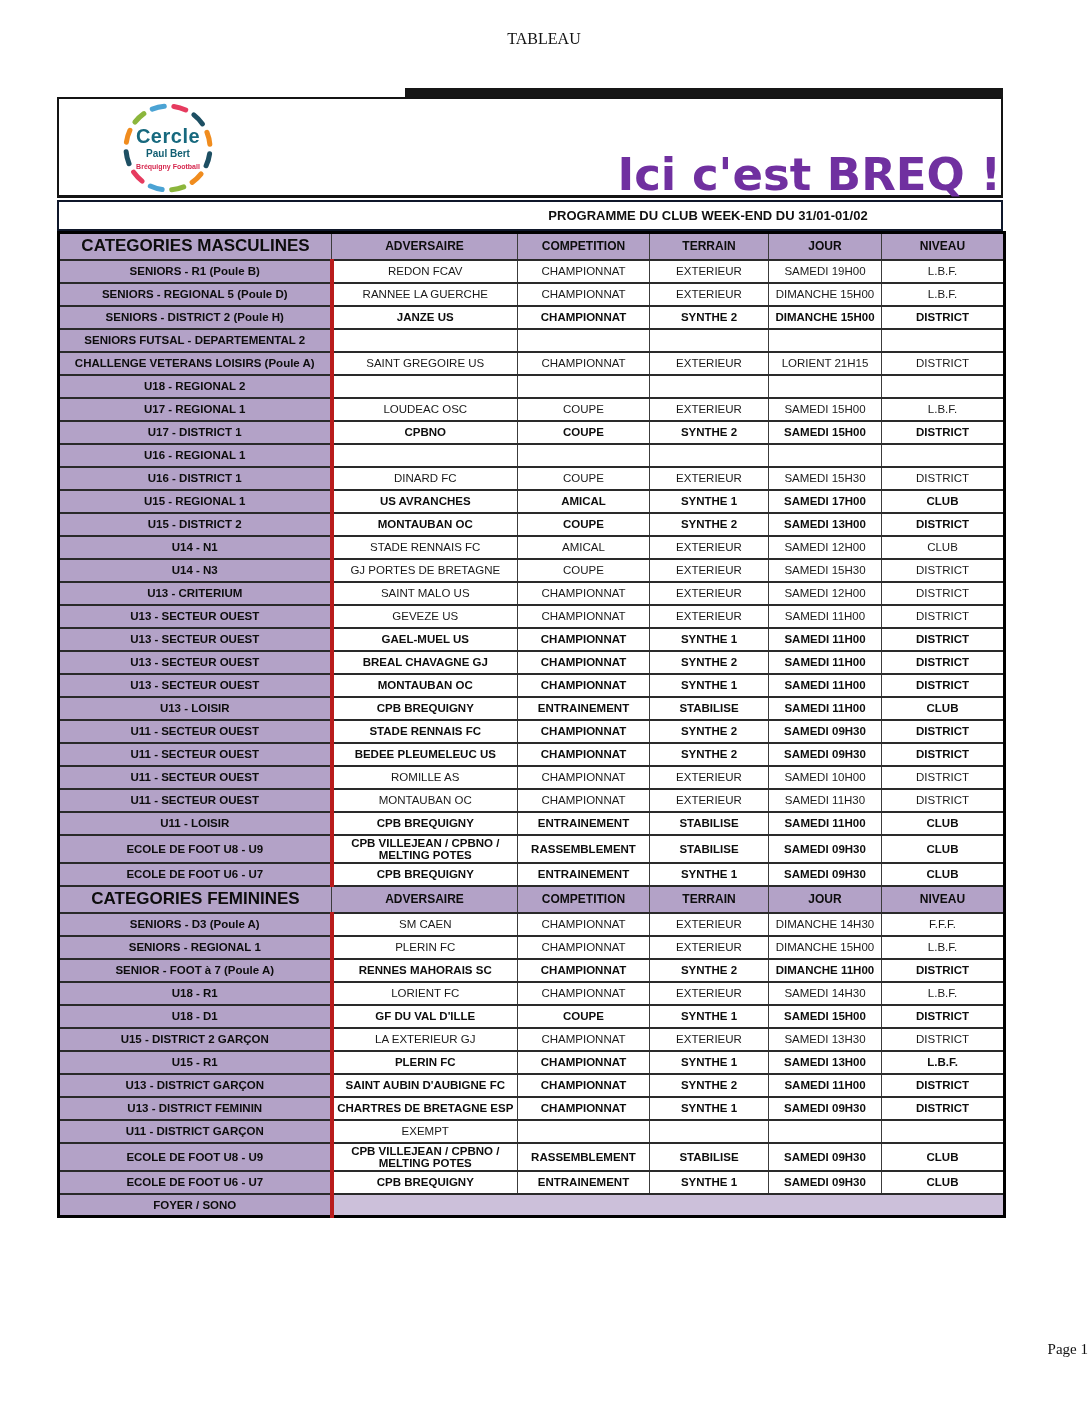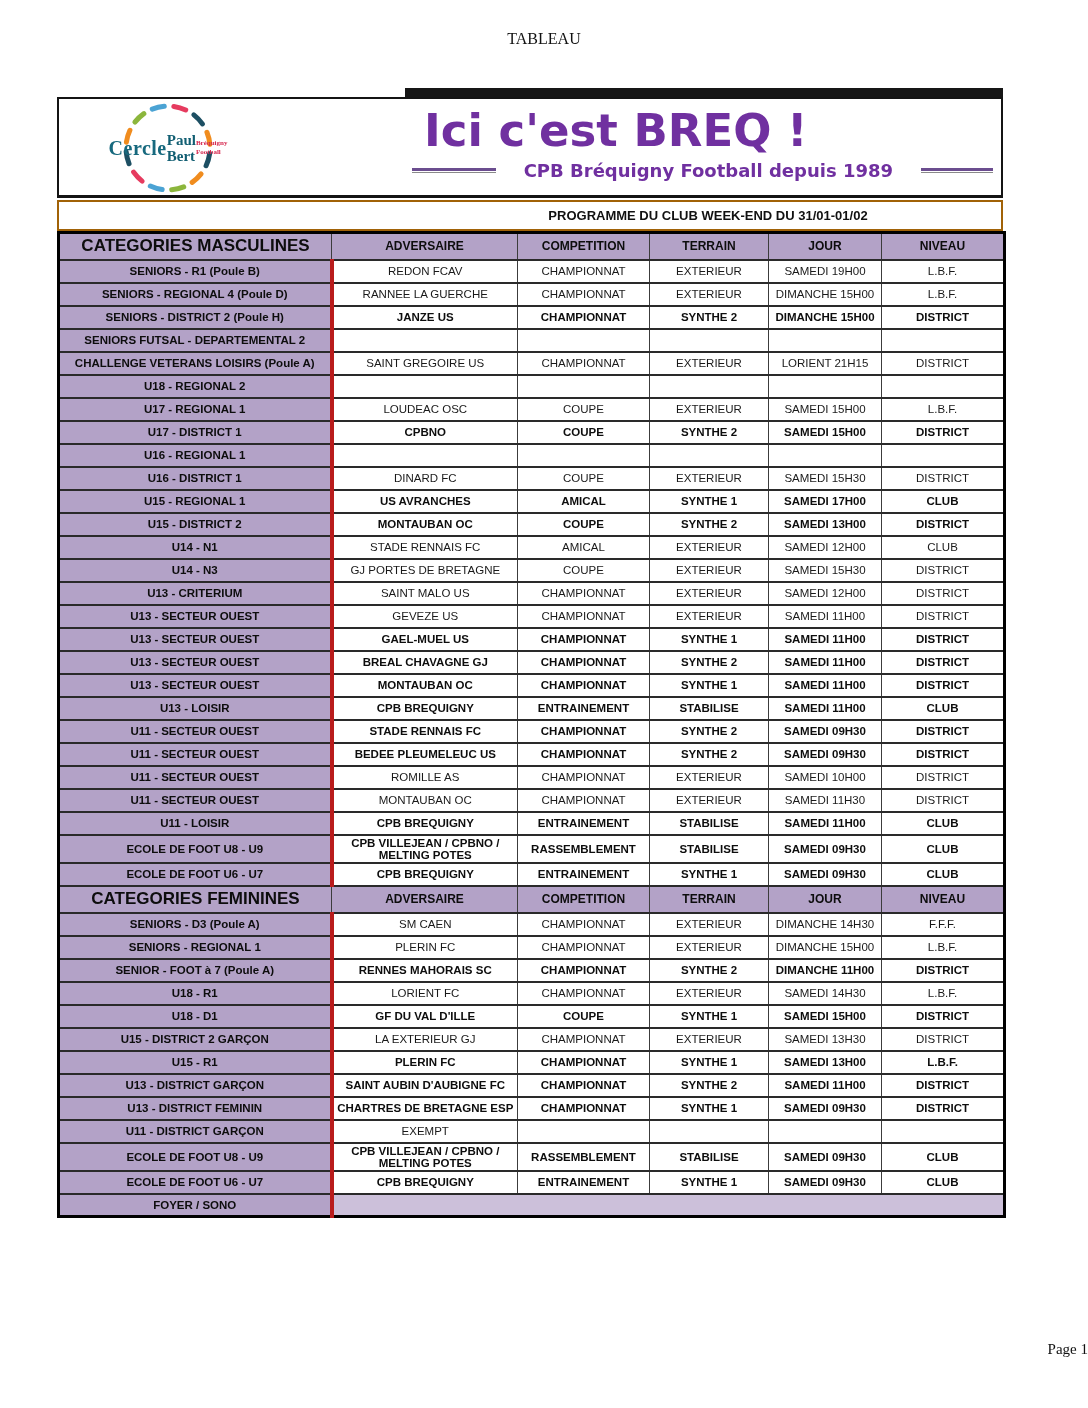--- a/index.html
+++ b/index.html
@@ -8,38 +8,38 @@
 
   .doc-title{position:absolute;top:30px;left:0;width:100%;text-align:center;
     font-family:"Liberation Serif",serif;font-size:16px;color:#111;}
 
   
   .header-box{position:absolute;left:57px;top:97px;width:946px;height:101px;
     border:2px solid #141414;border-bottom-width:3px;box-sizing:border-box;display:flex;background:#fff;}
   .logo-area{width:347px;position:relative;}
   .logo{position:absolute;left:62px;top:2px;width:94px;height:94px;}
   .logo svg{position:absolute;left:0;top:0;}
-  .logo-text{position:absolute;left:0;top:0;width:94px;height:94px;display:flex;flex-direction:row;
-    align-items:center;justify-content:center;font-family:Liberation Serif, serif;}
+  .logo-text{position:absolute;left:0;top:0;width:94px;height:94px;display:flex;flex-direction:column;
+    align-items:center;justify-content:center;}
   .logo-line1{font-size:20px;font-weight:600;color:#17697e;line-height:20px;letter-spacing:.5px;}
-  .logo-line2{font-size:15px;font-weight:600;color:#115e72;line-height:16px;}
+  .logo-line2{font-size:10px;font-weight:600;color:#115e72;line-height:16px;}
   .logo-line3{font-size:7px;font-weight:bold;color:#d6274e;line-height:9px;}
 
   .banner-area{flex:1;position:relative;padding-top:4px;}
   .top-bar{position:absolute;top:-11px;left:-1px;right:-2px;height:9px;background:#161616;}
-  .banner-title{text-align:left;padding-left:18px;font-family:"DejaVu Sans",sans-serif;
-    font-size:45px;font-weight:bold;color:#7030a0;letter-spacing:0px;line-height:56px;}
+  .banner-title{text-align:right;padding-left:18px;font-family:"DejaVu Sans",sans-serif;
+    font-size:45px;font-weight:bold;color:#7030a0;letter-spacing:0px;line-height:56px;margin-top:44px;}
   .banner-sub{display:flex;align-items:center;gap:28px;margin-top:1px;padding:0 8px 0 6px;}
   .dline{height:5px;border-top:3px solid #6b4d8f;border-bottom:1px solid #8a8a8a;box-sizing:border-box;}
   .dline.l{flex:1;}
   .dline.r{width:72px;}
   .sub-text{font-family:"DejaVu Sans",sans-serif;font-size:18px;font-weight:bold;color:#7030a0;white-space:nowrap;}
 
   
-  .programme-bar{position:absolute;left:57px;top:200px;width:946px;height:31px;border:2px solid #a16207;
+  .programme-bar{position:absolute;left:57px;top:200px;width:946px;height:31px;border:2px solid #0f172a;
     box-sizing:border-box;background:#fff;text-align:center;}
   .programme-inner{position:absolute;left:360px;right:4px;top:0;bottom:0;display:flex;
     align-items:center;justify-content:center;font-size:13px;font-weight:bold;color:#111;}
 
   
   table.sched{position:absolute;left:57px;top:231px;border-collapse:collapse;table-layout:fixed;
     border:3px solid #000;}
   .sched th,.sched td{border:1px solid #3c3c3c;border-top:2px solid #2a2a2a;border-bottom:2px solid #2a2a2a;
     padding:1px 3px;text-align:center;vertical-align:middle;overflow:hidden;}
   .sched tr{height:23px;}
@@ -120,21 +120,21 @@
         </tr>
         <tr>
           <td class="cat">SENIORS - R1 (Poule B)</td>
           <td>REDON FCAV</td>
           <td>CHAMPIONNAT</td>
           <td>EXTERIEUR</td>
           <td>SAMEDI 19H00</td>
           <td>L.B.F.</td>
         </tr>
         <tr>
-          <td class="cat">SENIORS - REGIONAL 4 (Poule D)</td>
+          <td class="cat">SENIORS - REGIONAL 5 (Poule D)</td>
           <td>RANNEE LA GUERCHE</td>
           <td>CHAMPIONNAT</td>
           <td>EXTERIEUR</td>
           <td>DIMANCHE 15H00</td>
           <td>L.B.F.</td>
         </tr>
         <tr>
           <td class="cat">SENIORS - DISTRICT 2 (Poule H)</td>
           <td class="b">JANZE US</td>
           <td class="b">CHAMPIONNAT</td>

